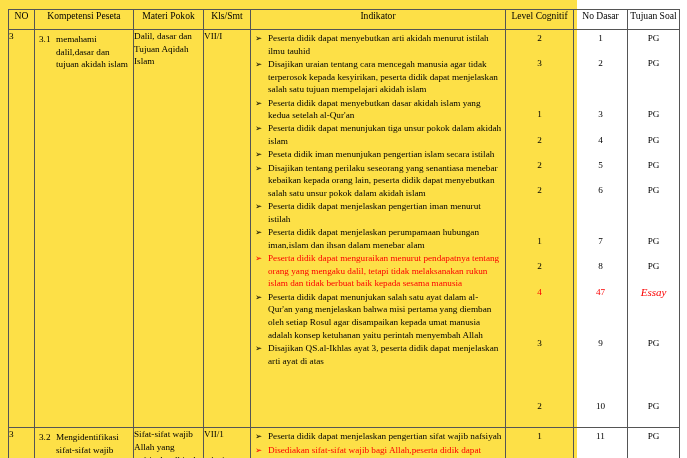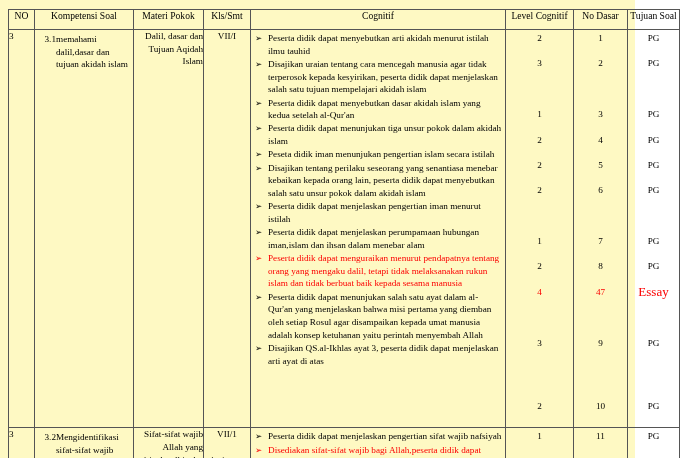--- a/index.html
+++ b/index.html
@@ -2,21 +2,21 @@
 <html><head>
 <meta charset="utf-8">
 <style>
   html,body{margin:0;padding:0;background:#ffffff;}
   body{
     width:687px;height:458px;overflow:hidden;
     font-family:"Liberation Serif","DejaVu Serif",serif;
     color:#000;
     -webkit-font-smoothing:antialiased;
   }
-  #sheet{position:relative;width:635px;height:458px;background:#fef9c3;}
+  #sheet{position:relative;width:577px;height:458px;background:#fde047;}
 
   table.kisi{
     position:absolute;
     left:8px;top:9px;
     width:671px;
     border-collapse:collapse;
     table-layout:fixed;
     font-size:9.2px;
     line-height:12.7px;
   }
@@ -46,25 +46,25 @@
   }
 
   
   td.cell{padding:2px 3px 1px 3px;}
 
   
   td.no{padding:3px 0 0 4px;text-align:left;}
 
   
   .kd-wrap{display:flex;padding:3px 2px 2px 4px;}
-  .kd-code{width:17px;flex:0 0 17px;text-align:right;}
+  .kd-code{width:17px;flex:0 0 17px;}
   .kd-text{flex:1 1 auto;}
 
-  td.mp{padding:3px 3px 2px 4px;text-align:right;}
-  td.kls{padding:3px 3px 2px 4px;text-align:center;}
+  td.mp{padding:3px 3px 2px 4px;}
+  td.kls{padding:3px 3px 2px 4px;}
 
   
   ul.ind{list-style:none;margin:0;padding:2px 3px 2px 2px;}
   ul.ind li{
     position:relative;
     padding-left:15px;
     margin:0 0 0.5px 0;
   }
   ul.ind li .bullet{
     position:absolute;left:2px;top:0;
@@ -76,21 +76,21 @@
   
   .stack{padding:2px 0 2px 0;}
   .stack .v{
     text-align:center;
     height:12.7px;
     line-height:12.7px;
     font-size:9.2px;
   }
   .stack .v.sp{visibility:hidden;}
   .stack .v.red{color:#fb0000;}
-  .stack .v.essay{font-size:13px;}
+  .stack .v.essay{font-size:11px;font-style:italic;}
 
   
   .r2 .stack{padding-top:2px;}
 </style>
 </head>
 <body>
 
 <div id="sheet">
 
   <table class="kisi">
@@ -100,24 +100,24 @@
         <col class="c-mp">
         <col class="c-kls">
       <col class="c-ind">
         <col class="c-lvl">
         <col class="c-nos">
         <col class="c-bs">
     </colgroup>
     <thead>
       <tr>
         <td>NO</td>
-        <td>Kompetensi Soal</td>
+        <td>Kompetensi Peseta</td>
         <td>Materi Pokok</td>
         <td>Kls/Smt</td>
-        <td>Cognitif</td>
+        <td>Indikator</td>
         <td>Level Cognitif</td>
         <td>No Dasar</td>
         <td>Tujuan Soal</td>
       </tr>
     </thead>
     <tbody>
       <tr class="r1">
         <td class="cell no">3</td>
         <td class="cell">
           <div class="kd-wrap">

